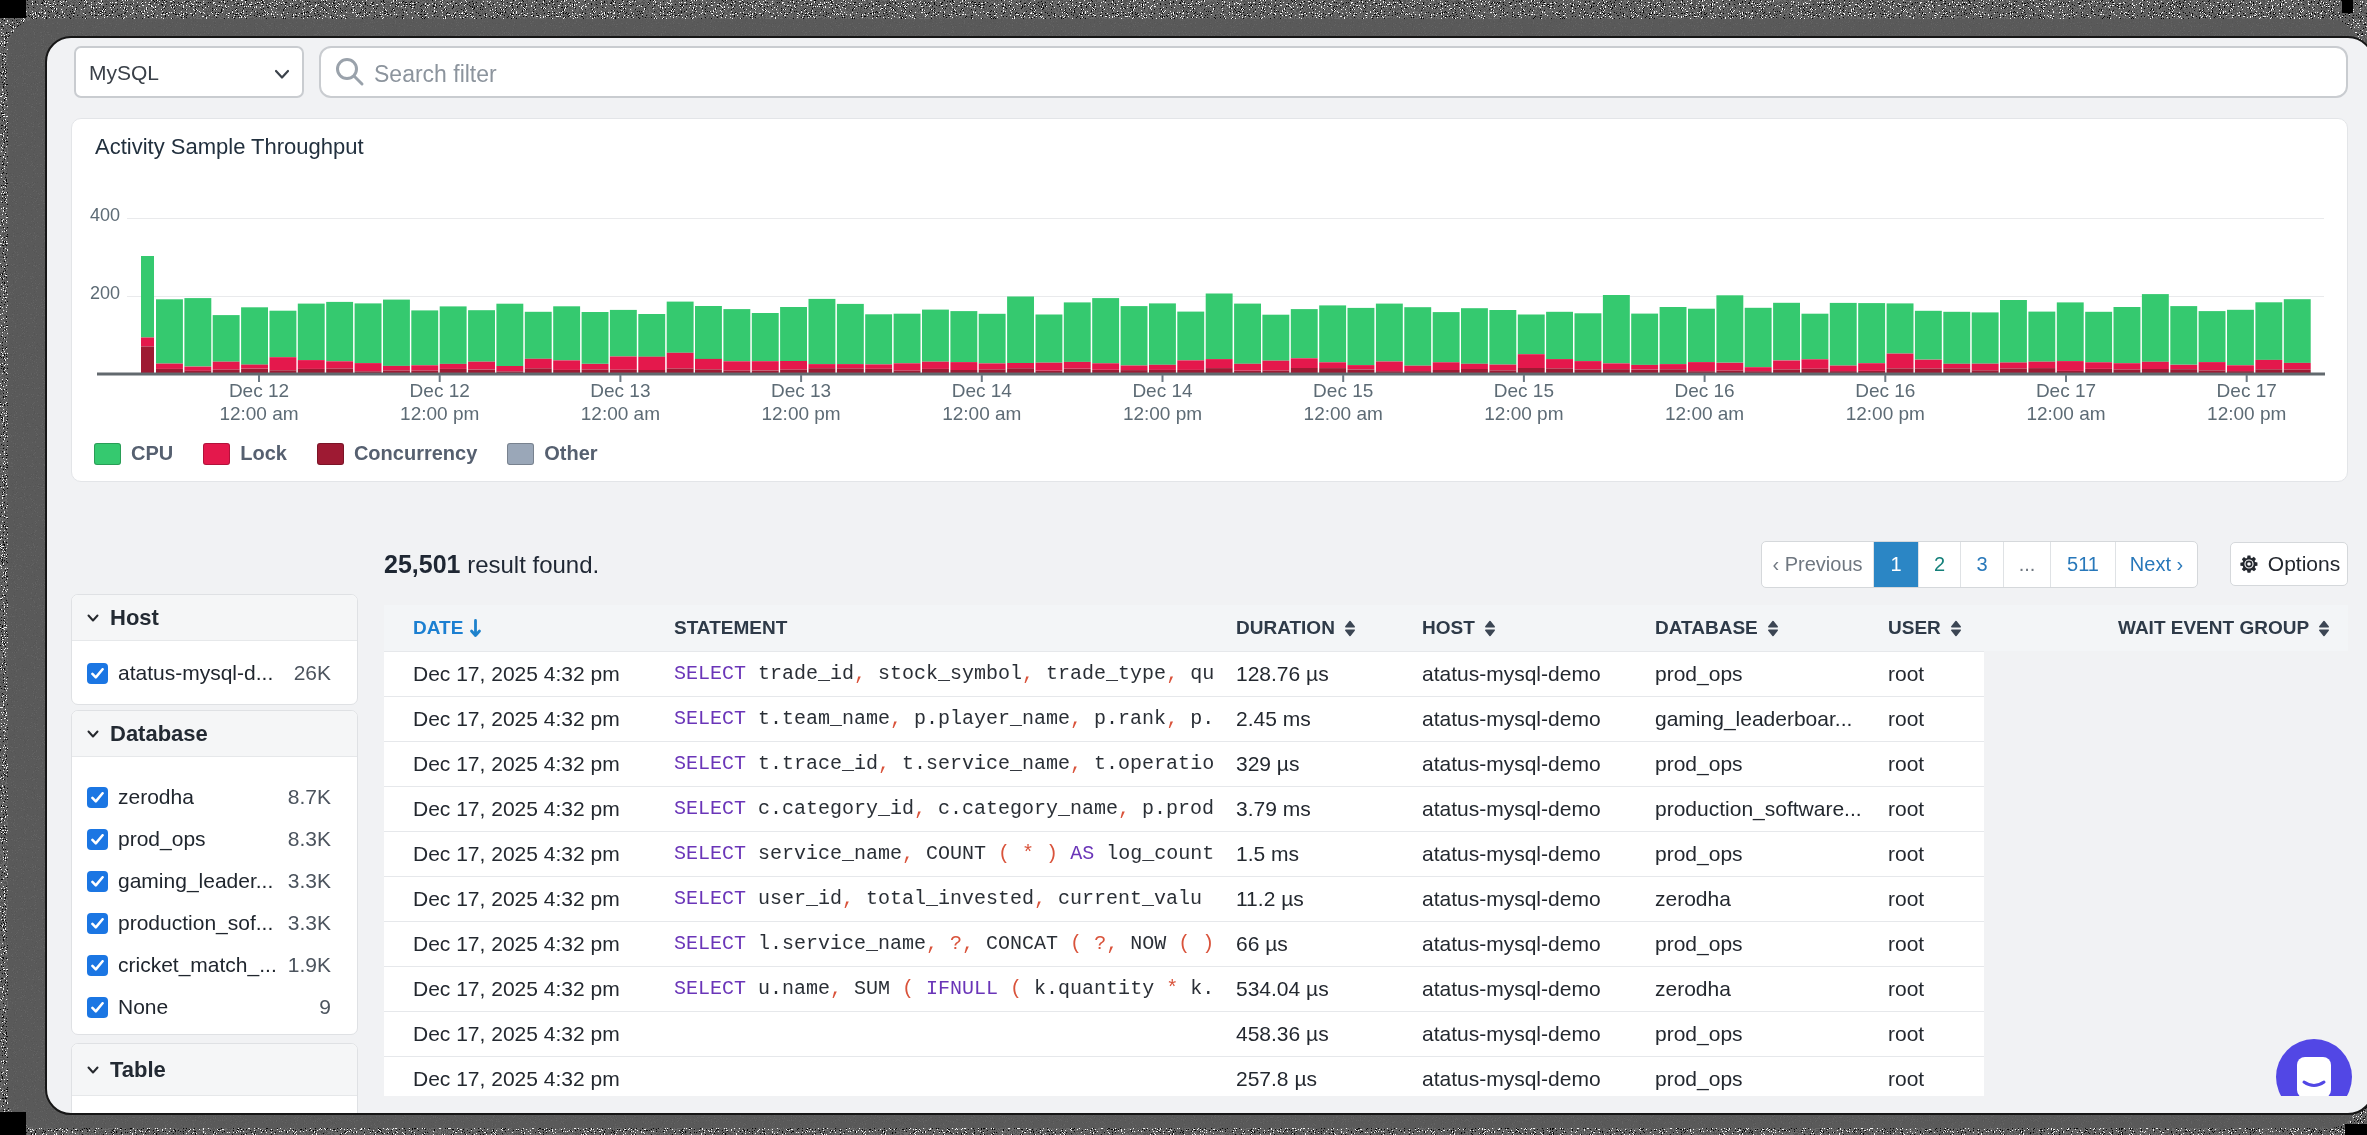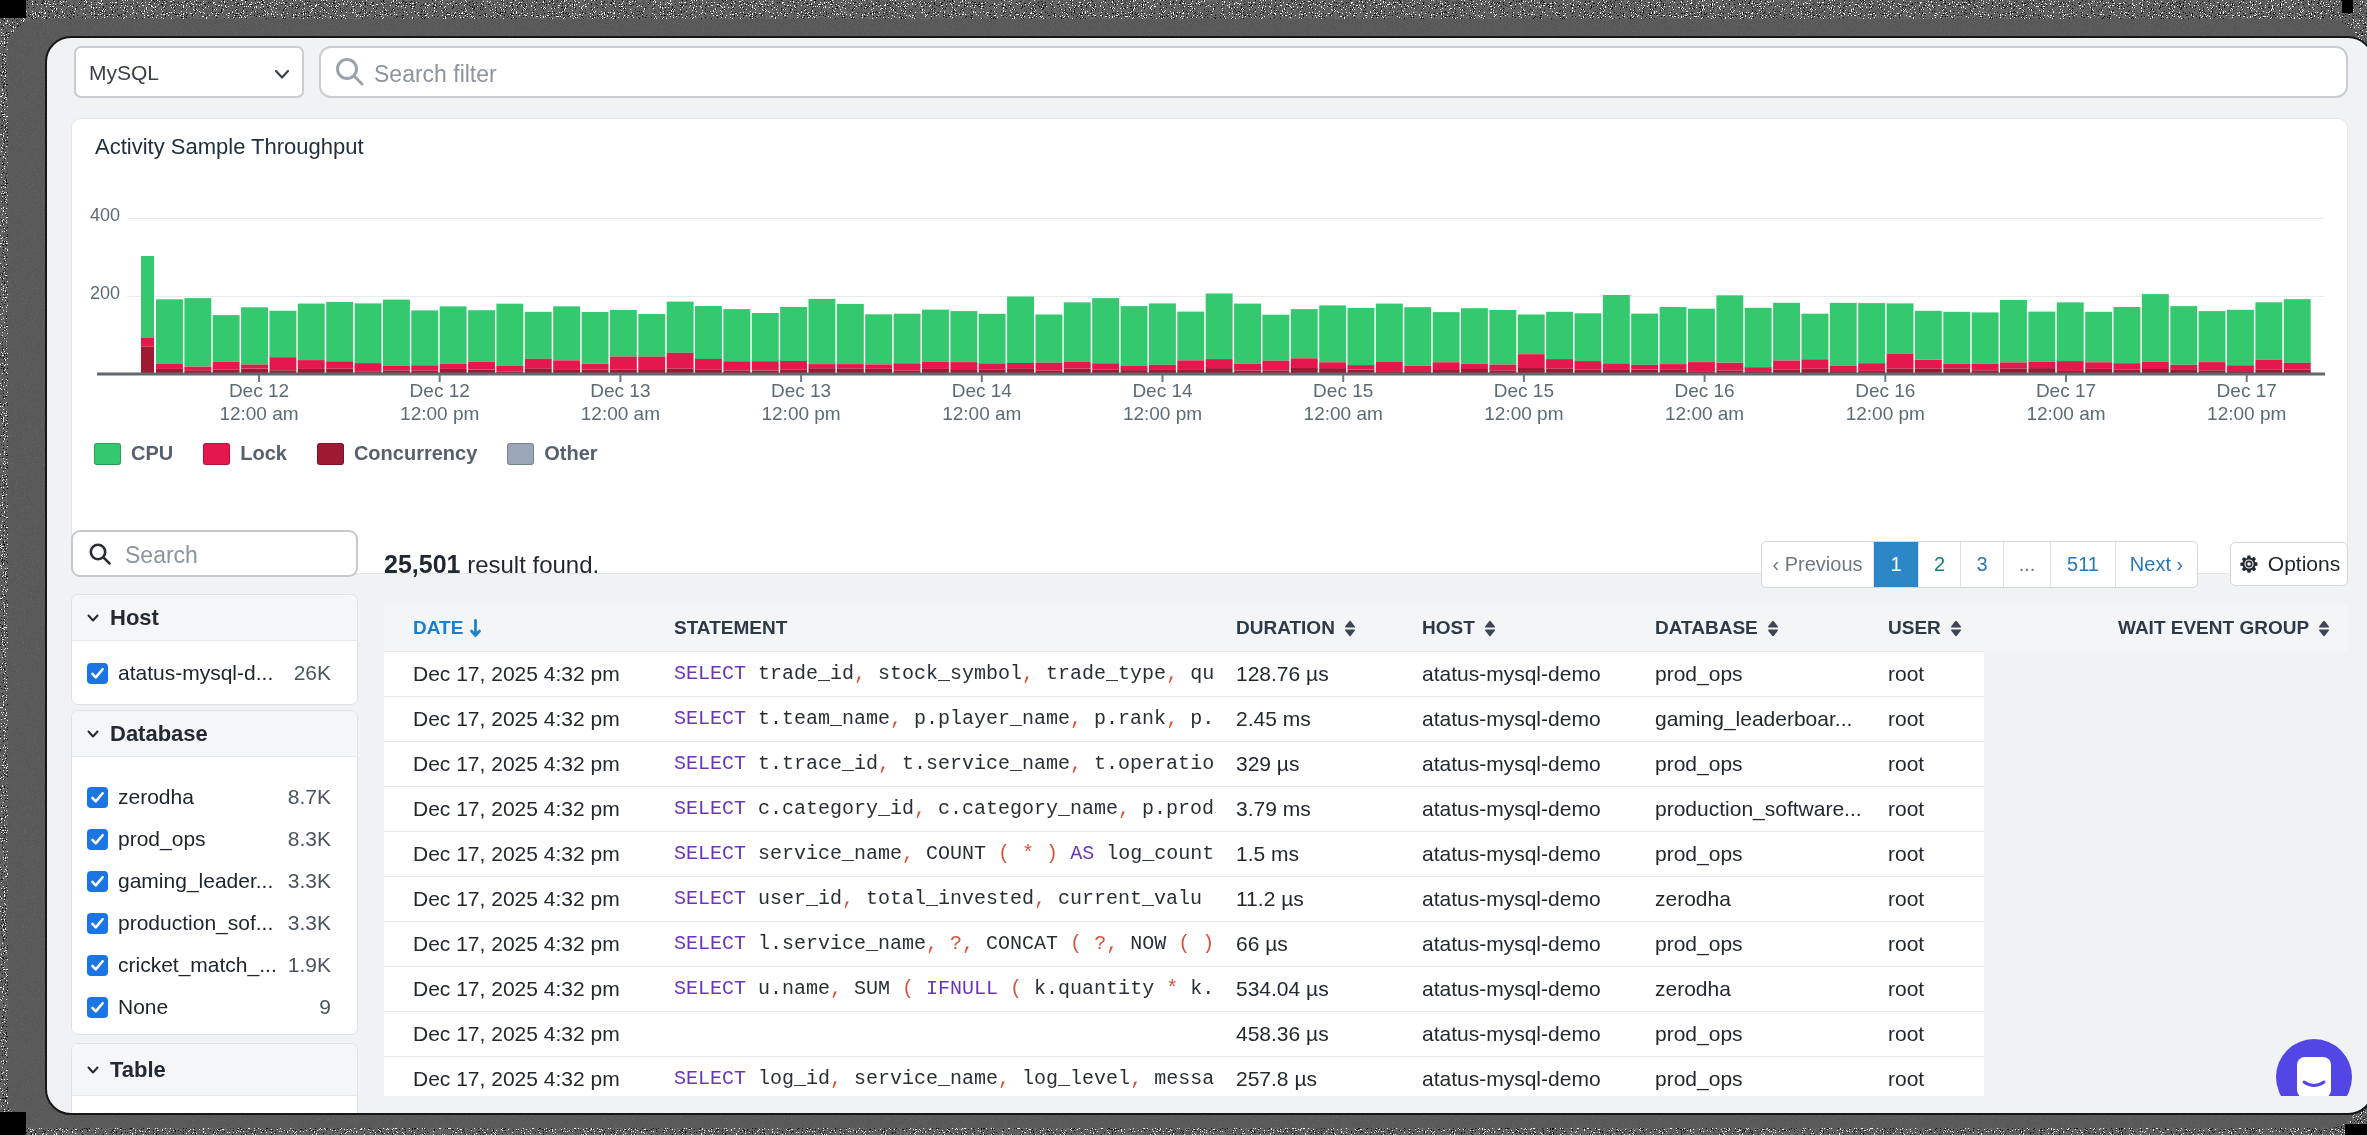--- a/index.html
+++ b/index.html
@@ -14,21 +14,21 @@
 
 
 .selbox { left:27px; top:8px; width:230px; height:52px; background:#fff; border:2px solid #c9ccd0; border-radius:7px; }
 .selbox .t { position:absolute; left:13px; top:13px; font-size:21px; color:#3a4048; }
 .selbox svg { position:absolute; right:9px; top:15px; }
 .searchbox { left:272px; top:8px; width:2029px; height:52px; background:#fff; border:2px solid #c9ccd0; border-radius:12px; }
 .searchbox svg { position:absolute; left:12px; top:7px; }
 .searchbox .t { position:absolute; left:53px; top:13px; font-size:23px; color:#8c949d; }
 
 
-.chartpanel { left:24px; top:80px; width:2277px; height:456px; background:#fff; border:1px solid #e3e5e8; border-radius:10px; }
+.chartpanel { left:24px; top:80px; width:2277px; height:364px; background:#fff; border:1px solid #e3e5e8; border-radius:10px; }
 .chartpanel h2 { position:absolute; left:23px; top:15px; font-size:22px; font-weight:400; color:#22303e; }
 .legend { position:absolute; left:22px; top:323px; display:flex; font-size:20px; font-weight:700; color:#566070; }
 .legend .sq { width:27px; height:22px; border-radius:3px; margin-right:10px; box-shadow:inset 0 0 0 1px rgba(0,0,0,0.22); }
 .legend .item { display:flex; align-items:center; margin-right:30px; }
 
 
 .sidesearch { left:24px; top:492px; width:287px; height:47px; background:#fff; border:2px solid #c6c9cc; border-radius:9px; }
 .sidesearch svg { position:absolute; left:14px; top:9px; }
 .sidesearch .t { position:absolute; left:52px; top:10px; font-size:23px; color:#8c949d; }
 .spanel { left:24px; width:287px; background:#fff; border:1px solid #dfe1e4; border-radius:7px; overflow:hidden; }
@@ -378,27 +378,20 @@
 <text x="2174.7" y="301" text-anchor="middle" font-size="19" fill="#5d6b75">12:00 pm</text>
     </svg>
     <div class="legend">
       <div class="item"><span class="sq" style="background:#35c96f"></span>CPU</div>
       <div class="item"><span class="sq" style="background:#e4184c"></span>Lock</div>
       <div class="item"><span class="sq" style="background:#9e1a33"></span>Concurrency</div>
       <div class="item"><span class="sq" style="background:#9aa7b8"></span>Other</div>
     </div>
   </div>
 
-  <div class="abs sidesearch">
-      <svg width="26" height="26" viewBox="0 0 26 26">
-        <circle cx="11" cy="11" r="7.2" stroke="#2a2f36" stroke-width="2.6" fill="none"></circle>
-        <line x1="16.2" y1="16.2" x2="22.5" y2="22.5" stroke="#2a2f36" stroke-width="2.6" stroke-linecap="round"></line>
-      </svg>
-      <span class="t">Search</span>
-    </div>
 
   <div class="abs spanel" style="top:556px; height:111px;">
     <div class="shead"><svg class="chev" width="14" height="14" viewBox="0 0 14 14">
           <path d="M2.5 4.5 L7 9.5 L11.5 4.5" stroke="#26292e" stroke-width="2" fill="none" stroke-linecap="round" stroke-linejoin="round"></path>
         </svg>Host</div>
     <div style="padding-top:11px">
         <div class="fitem">
           <span class="cb">
             <svg width="13" height="11" viewBox="0 0 15 13">
               <path d="M1.5 7 L5.5 11 L13.5 1.5" stroke="#fff" stroke-width="3" fill="none" stroke-linecap="round" stroke-linejoin="round"></path>
@@ -624,21 +617,20 @@
 <div class="c-host">atatus-mysql-demo</div>
 <div class="c-db">prod_ops</div>
 <div class="c-user">root</div>
 <div class="c-wait">
           <span class="wbadge" style="background:#41c878"></span>
           <span class="wlab">CPU</span>
         </div>
 </div>
 <div class="trow">
 <div class="c-date">Dec 17, 2025 4:32 pm</div>
-<div class="c-stmt"><span style="color:#6a35b8">SELECT </span><span style="color:#2a2f36">log_id</span><span style="color:#d9533b">, </span><span style="color:#2a2f36">service_name</span><span style="color:#d9533b">, </span><span style="color:#2a2f36">log_level</span><span style="color:#d9533b">, </span><span style="color:#2a2f36">messa</span></div>
 <div class="c-dur">257.8 µs</div>
 <div class="c-host">atatus-mysql-demo</div>
 <div class="c-db">prod_ops</div>
 <div class="c-user">root</div>
 <div class="c-wait">
           <span class="wbadge" style="background:#41c878"></span>
           <span class="wlab">CPU</span>
         </div>
 </div>
   </div>

